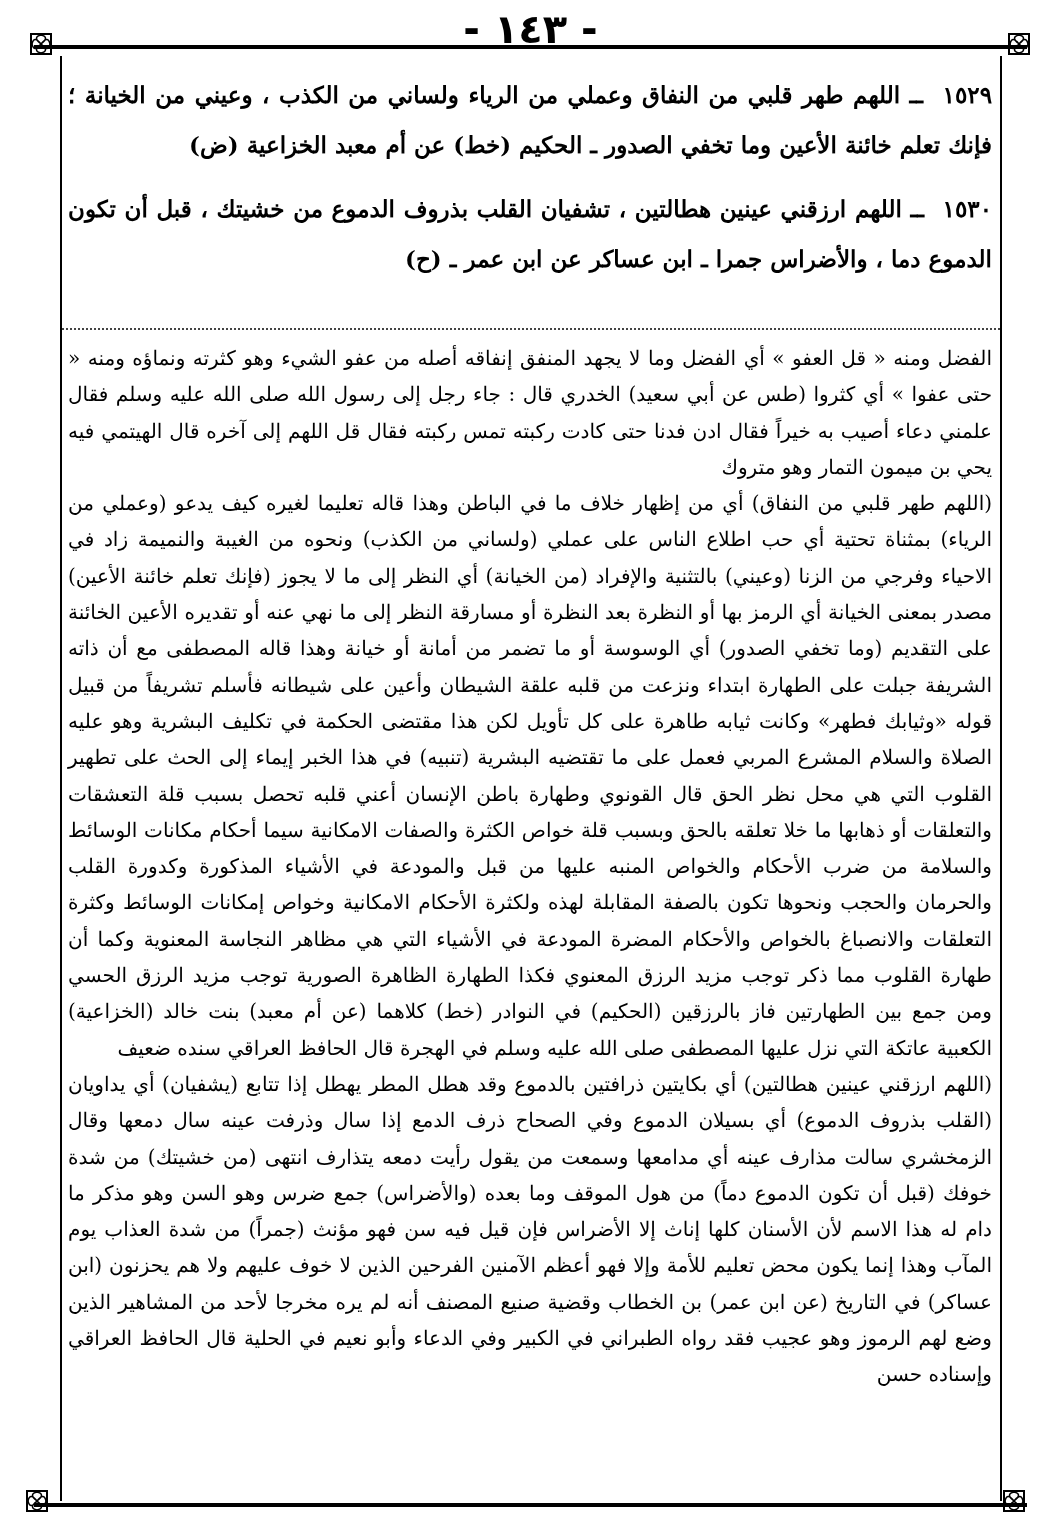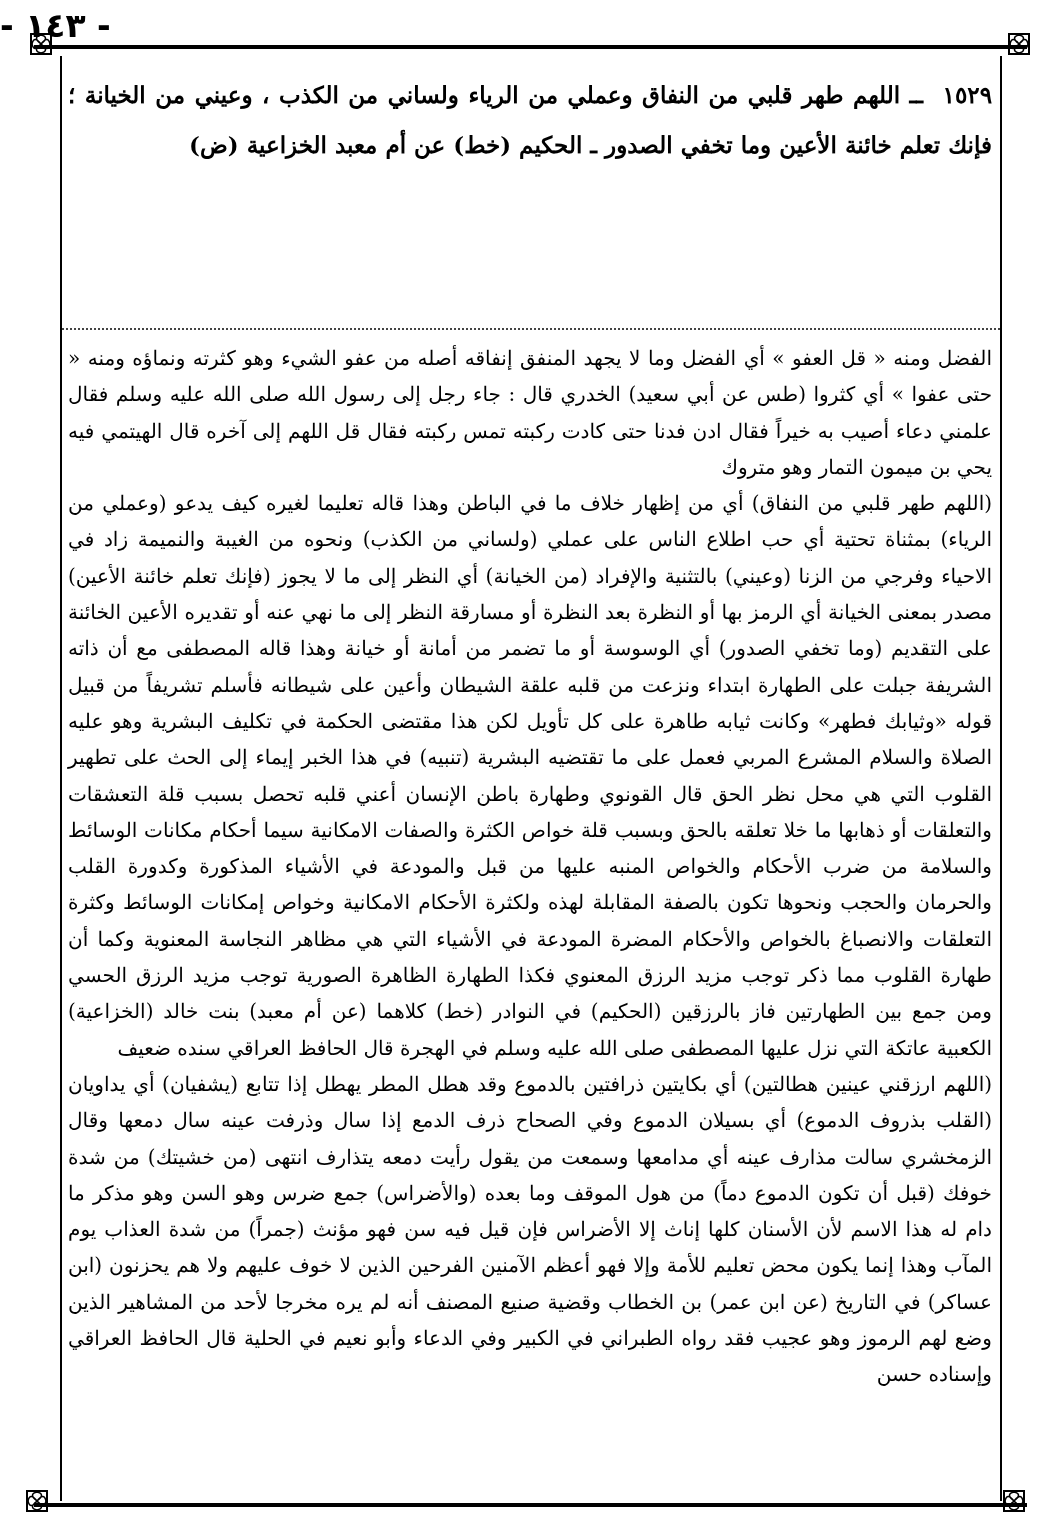--- a/index.html
+++ b/index.html
@@ -1,22 +1,22 @@
 <!DOCTYPE html>
 <html><head>
 <meta charset="utf-8">
 <style>
   html, body { margin: 0; padding: 0; background: #ffffff; }
   body {
     width: 1061px; height: 1540px; position: relative; overflow: hidden;
     font-family: "DejaVu Serif", serif; color: #000;
   }
   .page-number {
-    position: absolute; left: 0; right: 0; top: 6px; 
-    font-size: 33px; font-weight: bold; letter-spacing: 4px;
+    position: absolute; left: 0; right: 0; top: 6px; text-align: center;
+    font-size: 40px; font-weight: bold; letter-spacing: 4px;
     font-family: "DejaVu Sans", sans-serif;
   }
   .frame-top, .frame-bottom {
     position: absolute; left: 34px; right: 34px; height: 4px; background: #000;
   }
   .frame-top { top: 45px; }
   .frame-bottom { top: 1503px; }
   .frame-side {
     position: absolute; width: 2px; background: #000; top: 56px; height: 1445px;
   }
@@ -74,20 +74,24 @@
 <svg class="ornament orn-br" viewBox="0 0 22 22">
   <rect x="1" y="1" width="20" height="20" fill="none" stroke="#000" stroke-width="2"></rect>
   <path d="M11 11 Q4 2 2 11 Q4 20 11 11 Q18 2 20 11 Q18 20 11 11 Q2 4 11 2 Q20 4 11 11 Q2 18 11 20 Q20 18 11 11Z" fill="none" stroke="#000" stroke-width="1.5"></path>
 </svg>
 
 <div class="content hadith-block">
   <p class="hadith">
     <span class="num">١٥٢٩</span>
     <span>ــ اللهم طهر قلبي من النفاق وعملي من الرياء ولساني من الكذب ، وعيني من الخيانة ؛ فإنك تعلم خائنة الأعين وما تخفي الصدور ـ الحكيم (خط) عن أم معبد الخزاعية (ض)</span>
   </p>
+  <p class="hadith">
+    <span class="num">١٥٣٠</span>
+    <span>ــ اللهم ارزقني عينين هطالتين ، تشفيان القلب بذروف الدموع من خشيتك ، قبل أن تكون الدموع دما ، والأضراس جمرا ـ ابن عساكر عن ابن عمر ـ (ح)</span>
+  </p>
 </div>
 
 <div class="separator"></div>
 
 <div class="content commentary-block">
   <p class="para">الفضل ومنه « قل العفو » أي الفضل وما لا يجهد المنفق إنفاقه أصله من عفو الشيء وهو كثرته ونماؤه ومنه « حتى عفوا » أي كثروا (طس عن أبي سعيد) الخدري قال : جاء رجل إلى رسول الله صلى الله عليه وسلم فقال علمني دعاء أصيب به خيراً فقال ادن فدنا حتى كادت ركبته تمس ركبته فقال قل اللهم إلى آخره قال الهيتمي فيه يحي بن ميمون التمار وهو متروك</p>
   <p class="para">(اللهم طهر قلبي من النفاق) أي من إظهار خلاف ما في الباطن وهذا قاله تعليما لغيره كيف يدعو (وعملي من الرياء) بمثناة تحتية أي حب اطلاع الناس على عملي (ولساني من الكذب) ونحوه من الغيبة والنميمة زاد في الاحياء وفرجي من الزنا (وعيني) بالتثنية والإفراد (من الخيانة) أي النظر إلى ما لا يجوز (فإنك تعلم خائنة الأعين) مصدر بمعنى الخيانة أي الرمز بها أو النظرة بعد النظرة أو مسارقة النظر إلى ما نهي عنه أو تقديره الأعين الخائنة على التقديم (وما تخفي الصدور) أي الوسوسة أو ما تضمر من أمانة أو خيانة وهذا قاله المصطفى مع أن ذاته الشريفة جبلت على الطهارة ابتداء ونزعت من قلبه علقة الشيطان وأعين على شيطانه فأسلم تشريفاً من قبيل قوله «وثيابك فطهر» وكانت ثيابه طاهرة على كل تأويل لكن هذا مقتضى الحكمة في تكليف البشرية وهو عليه الصلاة والسلام المشرع المربي فعمل على ما تقتضيه البشرية (تنبيه) في هذا الخبر إيماء إلى الحث على تطهير القلوب التي هي محل نظر الحق قال القونوي وطهارة باطن الإنسان أعني قلبه تحصل بسبب قلة التعشقات والتعلقات أو ذهابها ما خلا تعلقه بالحق وبسبب قلة خواص الكثرة والصفات الامكانية سيما أحكام مكانات الوسائط والسلامة من ضرب الأحكام والخواص المنبه عليها من قبل والمودعة في الأشياء المذكورة وكدورة القلب والحرمان والحجب ونحوها تكون بالصفة المقابلة لهذه ولكثرة الأحكام الامكانية وخواص إمكانات الوسائط وكثرة التعلقات والانصباغ بالخواص والأحكام المضرة المودعة في الأشياء التي هي مظاهر النجاسة المعنوية وكما أن طهارة القلوب مما ذكر توجب مزيد الرزق المعنوي فكذا الطهارة الظاهرة الصورية توجب مزيد الرزق الحسي ومن جمع بين الطهارتين فاز بالرزقين (الحكيم) في النوادر (خط) كلاهما (عن أم معبد) بنت خالد (الخزاعية) الكعبية عاتكة التي نزل عليها المصطفى صلى الله عليه وسلم في الهجرة قال الحافظ العراقي سنده ضعيف</p>
   <p class="para">(اللهم ارزقني عينين هطالتين) أي بكايتين ذرافتين بالدموع وقد هطل المطر يهطل إذا تتابع (يشفيان) أي يداويان (القلب بذروف الدموع) أي بسيلان الدموع وفي الصحاح ذرف الدمع إذا سال وذرفت عينه سال دمعها وقال الزمخشري سالت مذارف عينه أي مدامعها وسمعت من يقول رأيت دمعه يتذارف انتهى (من خشيتك) من شدة خوفك (قبل أن تكون الدموع دماً) من هول الموقف وما بعده (والأضراس) جمع ضرس وهو السن وهو مذكر ما دام له هذا الاسم لأن الأسنان كلها إناث إلا الأضراس فإن قيل فيه سن فهو مؤنث (جمراً) من شدة العذاب يوم المآب وهذا إنما يكون محض تعليم للأمة وإلا فهو أعظم الآمنين الفرحين الذين لا خوف عليهم ولا هم يحزنون (ابن عساكر) في التاريخ (عن ابن عمر) بن الخطاب وقضية صنيع المصنف أنه لم يره مخرجا لأحد من المشاهير الذين وضع لهم الرموز وهو عجيب فقد رواه الطبراني في الكبير وفي الدعاء وأبو نعيم في الحلية قال الحافظ العراقي وإسناده حسن</p>
 </div>
 

